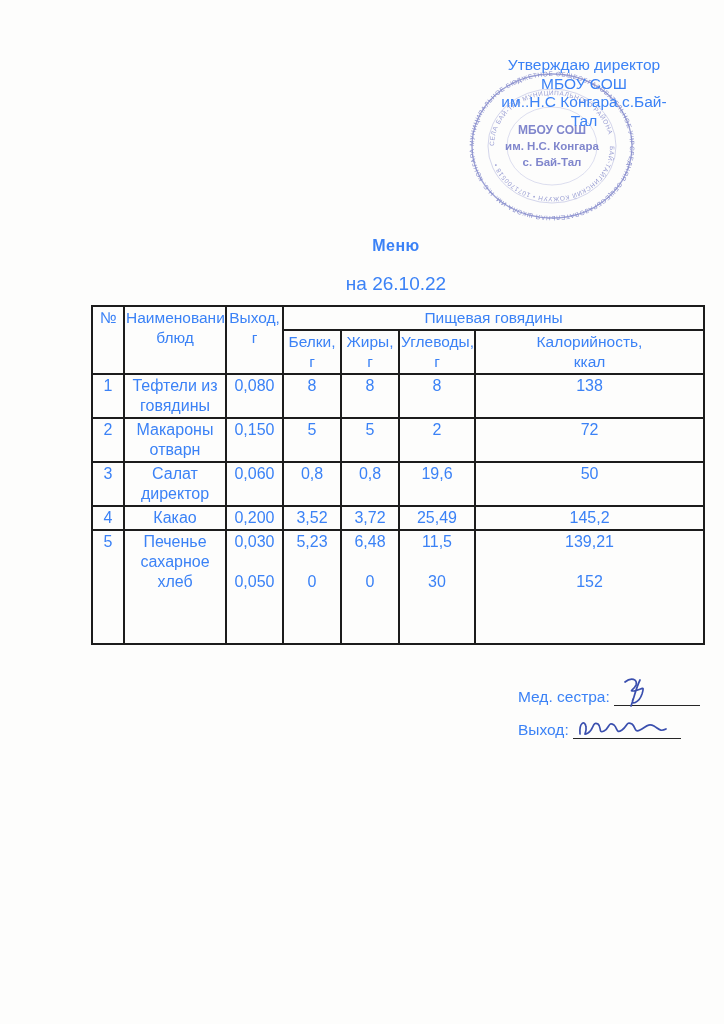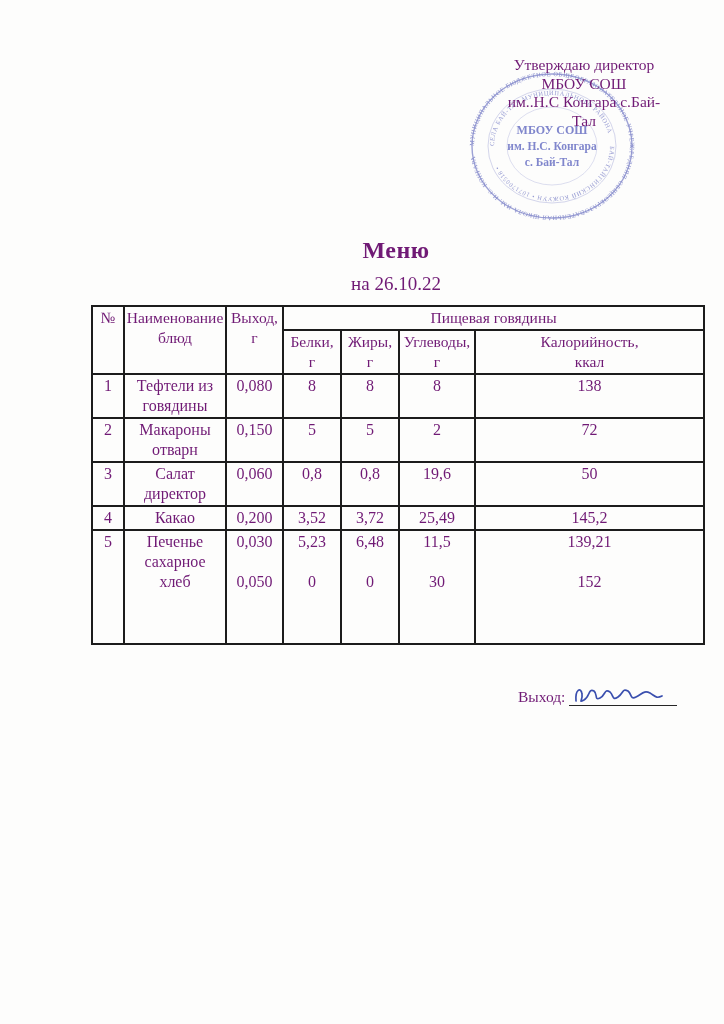--- a/index.html
+++ b/index.html
@@ -1,19 +1,19 @@
 <!DOCTYPE html>
 <html><head>
 <meta charset="utf-8">
 <style>
   html,body{margin:0;padding:0;background:#e8e8e8;}
   .page{
     position:relative;width:724px;height:1024px;margin:0 auto;
     background:#fdfdfc;overflow:hidden;
-    font-family:Liberation Serif, serif;color:#701a75;
+    font-family:Liberation Sans, sans-serif;color:#3b82f6;
   }
   
   .approval{
     position:absolute;top:56px;left:497px;width:174px;
     text-align:center;font-size:15.5px;line-height:18.5px;z-index:2;
   }
   .dir-sign-row{
     position:absolute;top:109px;left:490px;z-index:2;
     display:flex;align-items:flex-end;font-size:15.5px;
   }
@@ -21,21 +21,21 @@
     display:inline-block;width:106px;height:30px;
     border-bottom:1.5px solid #2a2a2a;margin-right:2px;position:relative;
   }
   .dir-sig-wrap svg{position:absolute;left:0;bottom:-4px;}
   .dir-typed{padding-bottom:1px;}
   
   .stamp{position:absolute;left:464px;top:66px;z-index:1;opacity:.88;}
   
   .doc-title{
     position:absolute;top:237px;left:88px;width:616px;text-align:center;
-    font-size:24px;font-weight:bold;letter-spacing:.5px;
+    font-size:16px;font-weight:bold;letter-spacing:.5px;
   }
   .doc-date{
     position:absolute;top:273px;left:88px;width:616px;text-align:center;
     font-size:19px;
   }
   
   .menu-table{
     position:absolute;top:305px;left:91px;width:612px;
     border-collapse:collapse;table-layout:fixed;
     font-size:16px;
@@ -192,20 +192,28 @@
 30</td>
           <td>139,21
 
 152</td>
         </tr>
       </tbody>
   </table>
 
   <div class="sig-block">
     <div class="sig-row">
+      <span class="lbl">Мед. сестра:</span>
+      <span class="sig-line w1">
+        <svg width="42" height="34" viewBox="0 0 42 34">
+          <path d="M8,7 C14,2 21,4 19,10 C17,15 11,16 17,16 C25,15 28,9 25,19 C22,28 13,31 16,24 M23,5 C19,13 17,23 14,31" fill="none" stroke="#3a4fae" stroke-width="1.7" stroke-linecap="round"></path>
+        </svg>
+      </span>
+    </div>
+    <div class="sig-row">
       <span class="lbl">Выход:</span>
       <span class="sig-line w2">
         <svg width="92" height="28" viewBox="0 0 92 28">
           <path d="M4,20 C3,8 9,6 10,13 C11,19 6,22 12,19 C18,16 16,7 22,10 C26,13 22,20 28,17 C34,14 32,7 38,11 C42,15 40,20 46,16 C52,12 50,7 56,10 C60,13 58,19 64,16 C70,13 72,9 78,12 C83,15 84,18 90,15" fill="none" stroke="#3a4fae" stroke-width="1.7" stroke-linecap="round"></path>
         </svg>
       </span>
     </div>
   </div>
 
 </div>

